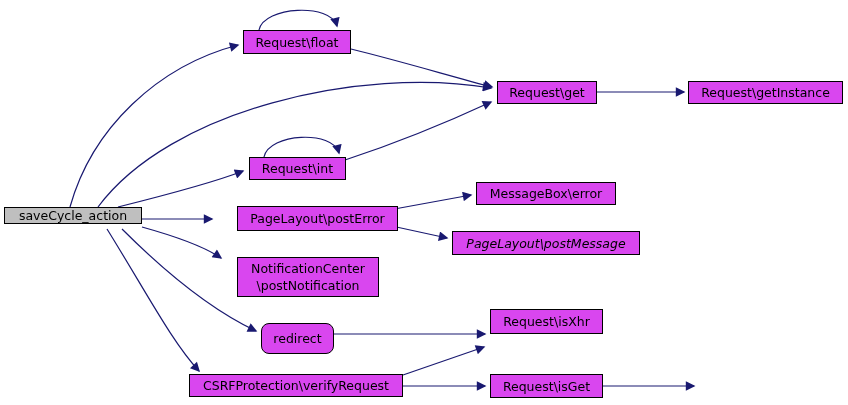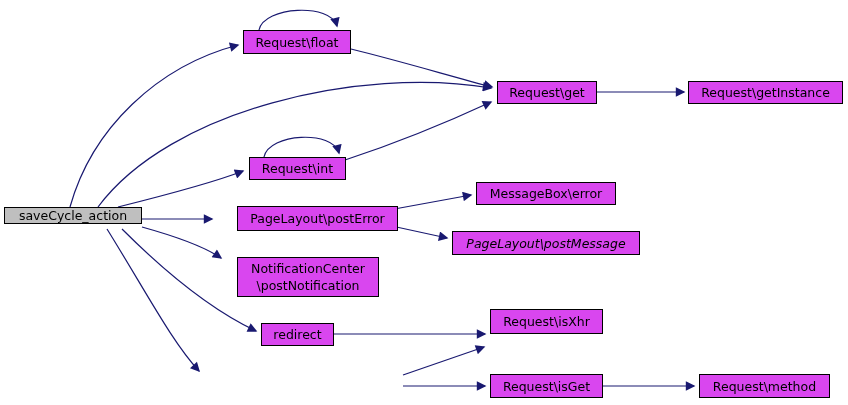--- a/index.html
+++ b/index.html
@@ -63,22 +63,22 @@
 
   <div class="node" style="left:476px;top:182px;width:140px;height:23px;">MessageBox\error</div>
 
   <div class="node" style="left:452px;top:231px;width:188px;height:24px;font-style:italic;">PageLayout\postMessage</div>
 
   <div class="node" style="left:225px;top:257px;width:142px;height:40px;flex-direction:column;margin-left:12px;">
     <span>NotificationCenter</span>
     <span>\postNotification</span>
   </div>
 
-  <div class="node" style="left:261px;top:323px;width:73px;height:23px;">redirect</div>
+  <div class="node" style="left:261px;top:323px;width:73px;height:31px;border-radius:8px;">redirect</div>
 
+  <div class="node" style="left:189px;top:374px;width:214px;height:23px;">CSRFProtection\verifyRequest</div>
 
   <div class="node" style="left:490px;top:309px;width:113px;height:25px;">Request\isXhr</div>
 
   <div class="node" style="left:490px;top:374px;width:113px;height:24px;">Request\isGet</div>
 
-  <div class="node" style="left:699px;top:374px;width:131px;height:24px;">Request\method</div>
 
 </div>
 
 </body></html>

